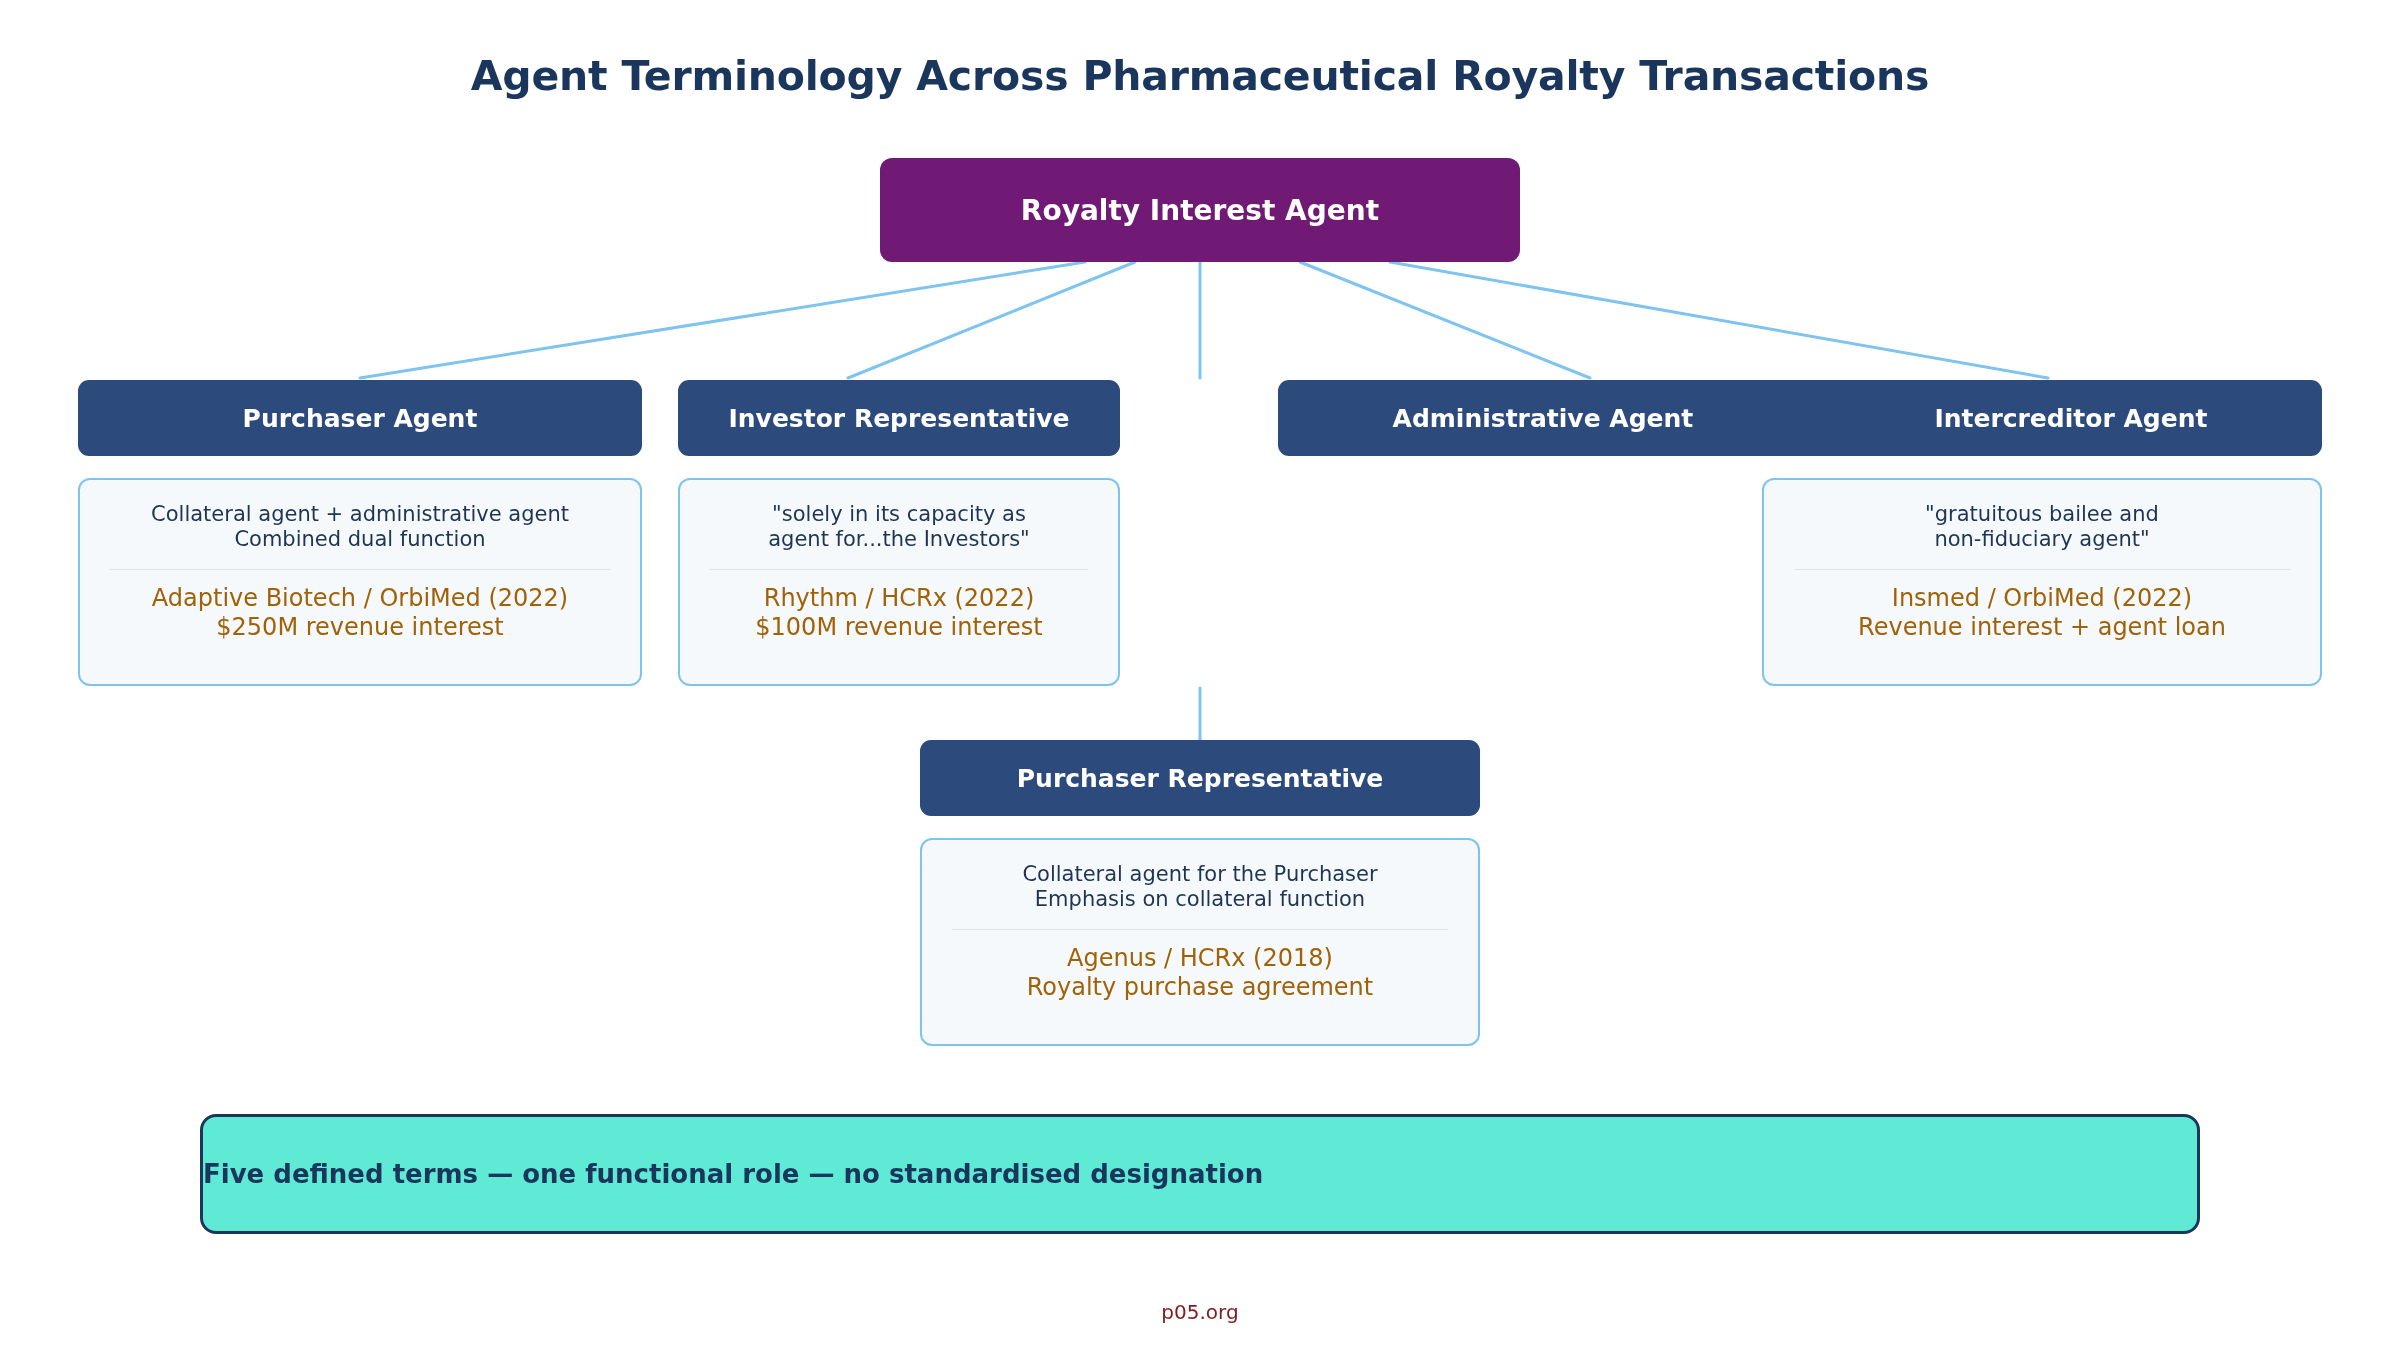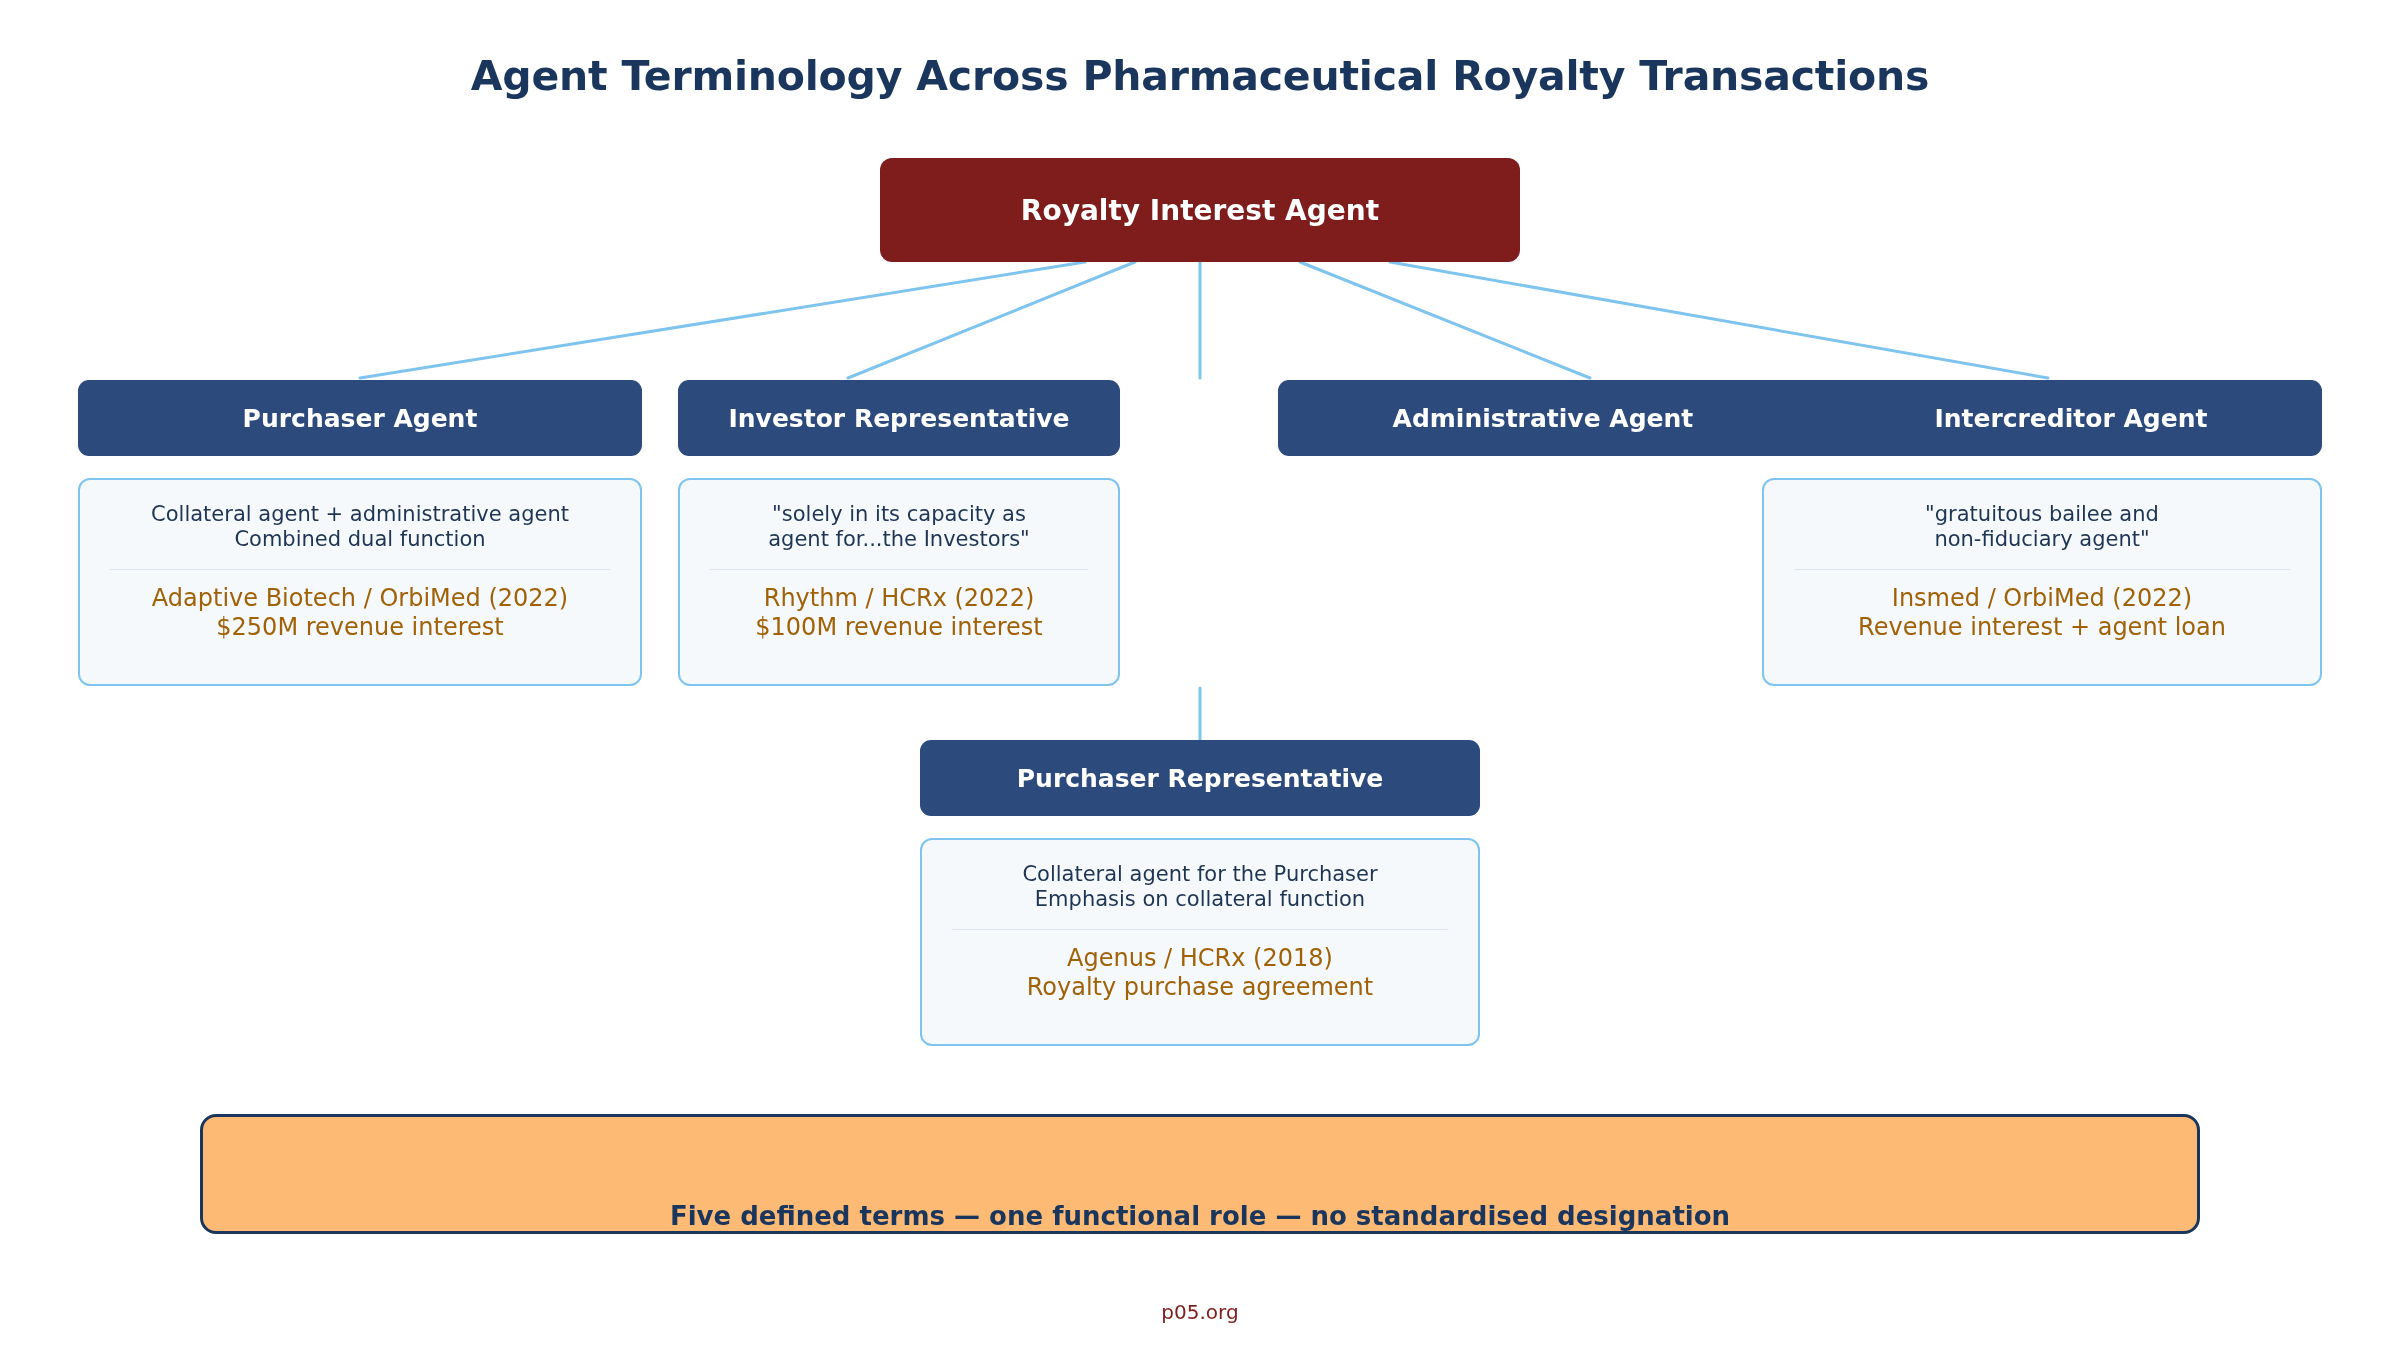--- a/index.html
+++ b/index.html
@@ -40,21 +40,21 @@
     left: 0;
     top: 0;
     width: 2400px;
     height: 1360px;
     pointer-events: none;
   }
 
   
   .root-node {
     position: absolute;
-    background: #7f1d1d;
+    background: #701a75;
     border-radius: 12px;
     color: #ffffff;
     font-size: 28px;
     font-weight: bold;
     display: flex;
     align-items: center;
     justify-content: center;
     text-align: center;
   }
 
@@ -114,27 +114,27 @@
   }
   .branch-card .meta div { white-space: nowrap; }
 
   
   #summary {
     position: absolute;
     left: 200px;
     top: 1114px;
     width: 2000px;
     height: 120px;
-    background: #fdba74;
+    background: #5eead4;
     border: 3px solid #1b365d;
     border-radius: 16px;
     box-sizing: border-box;
     display: flex;
-    flex-direction: row;
-    align-items: flex-end;
+    flex-direction: column;
+    align-items: flex-start;
     justify-content: center;
   }
   #summary .headline {
     font-size: 26px;
     font-weight: bold;
     color: #1b365d;
     text-align: center;
   }
   #summary .sub {
     margin-top: 16px;

